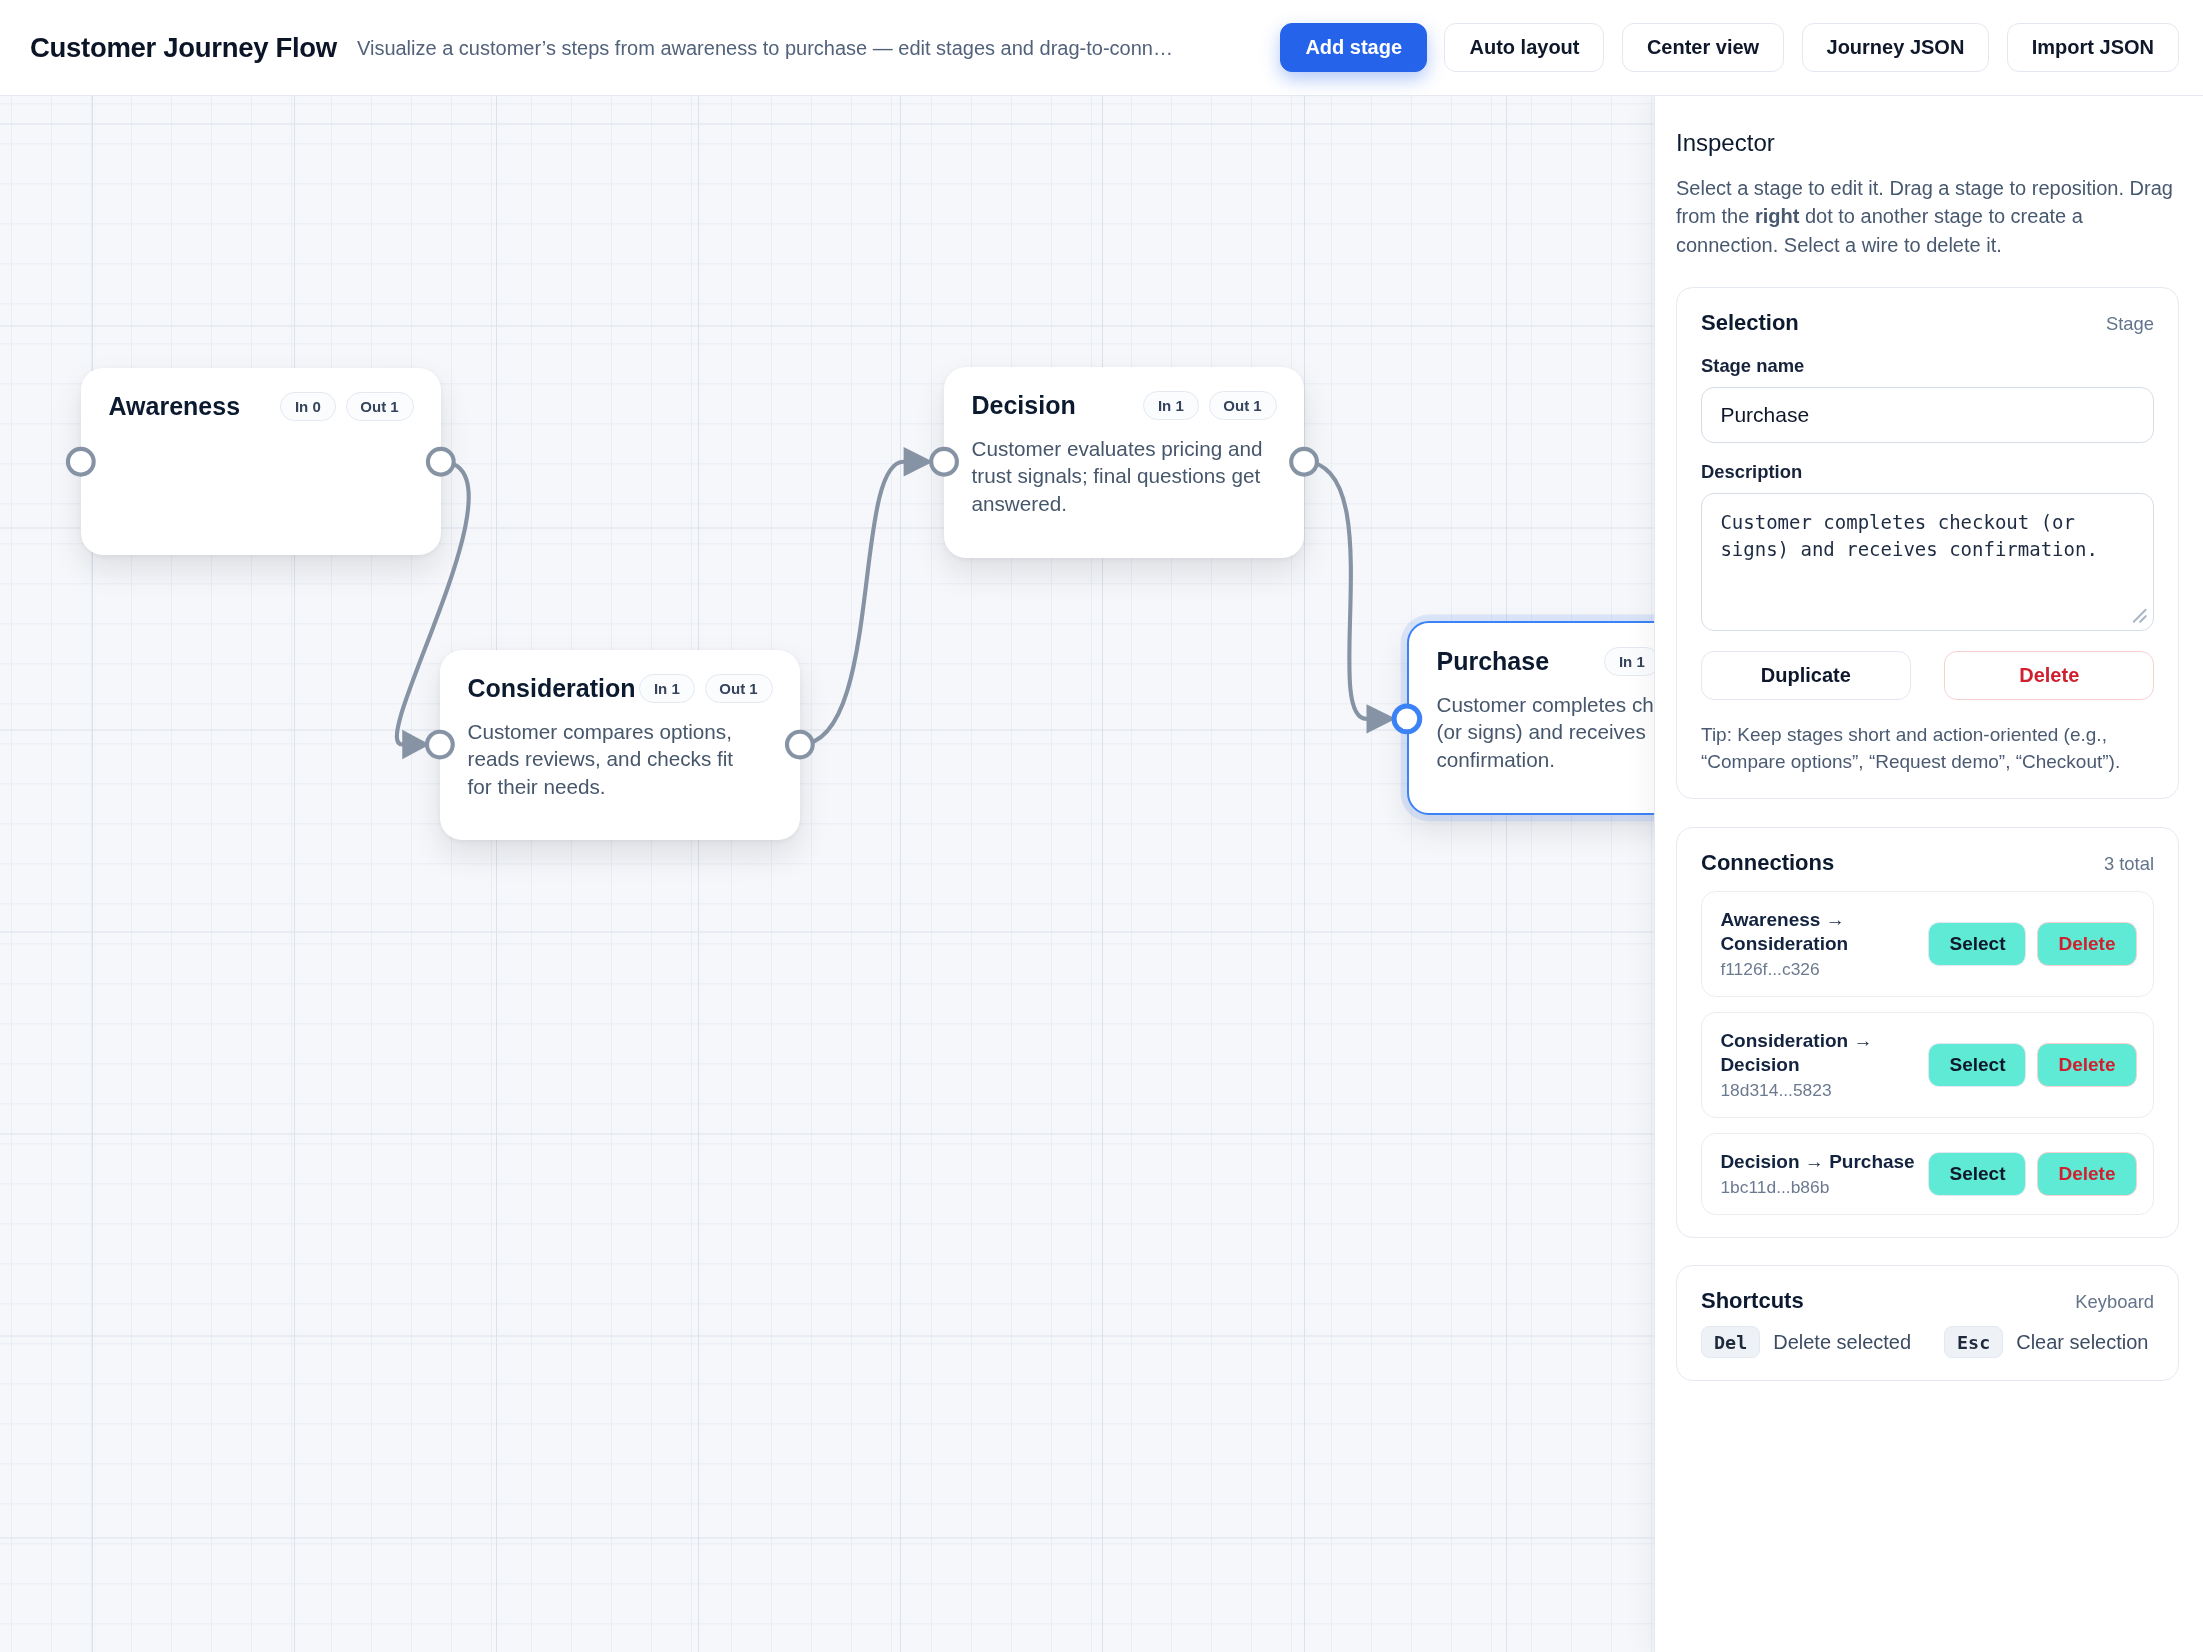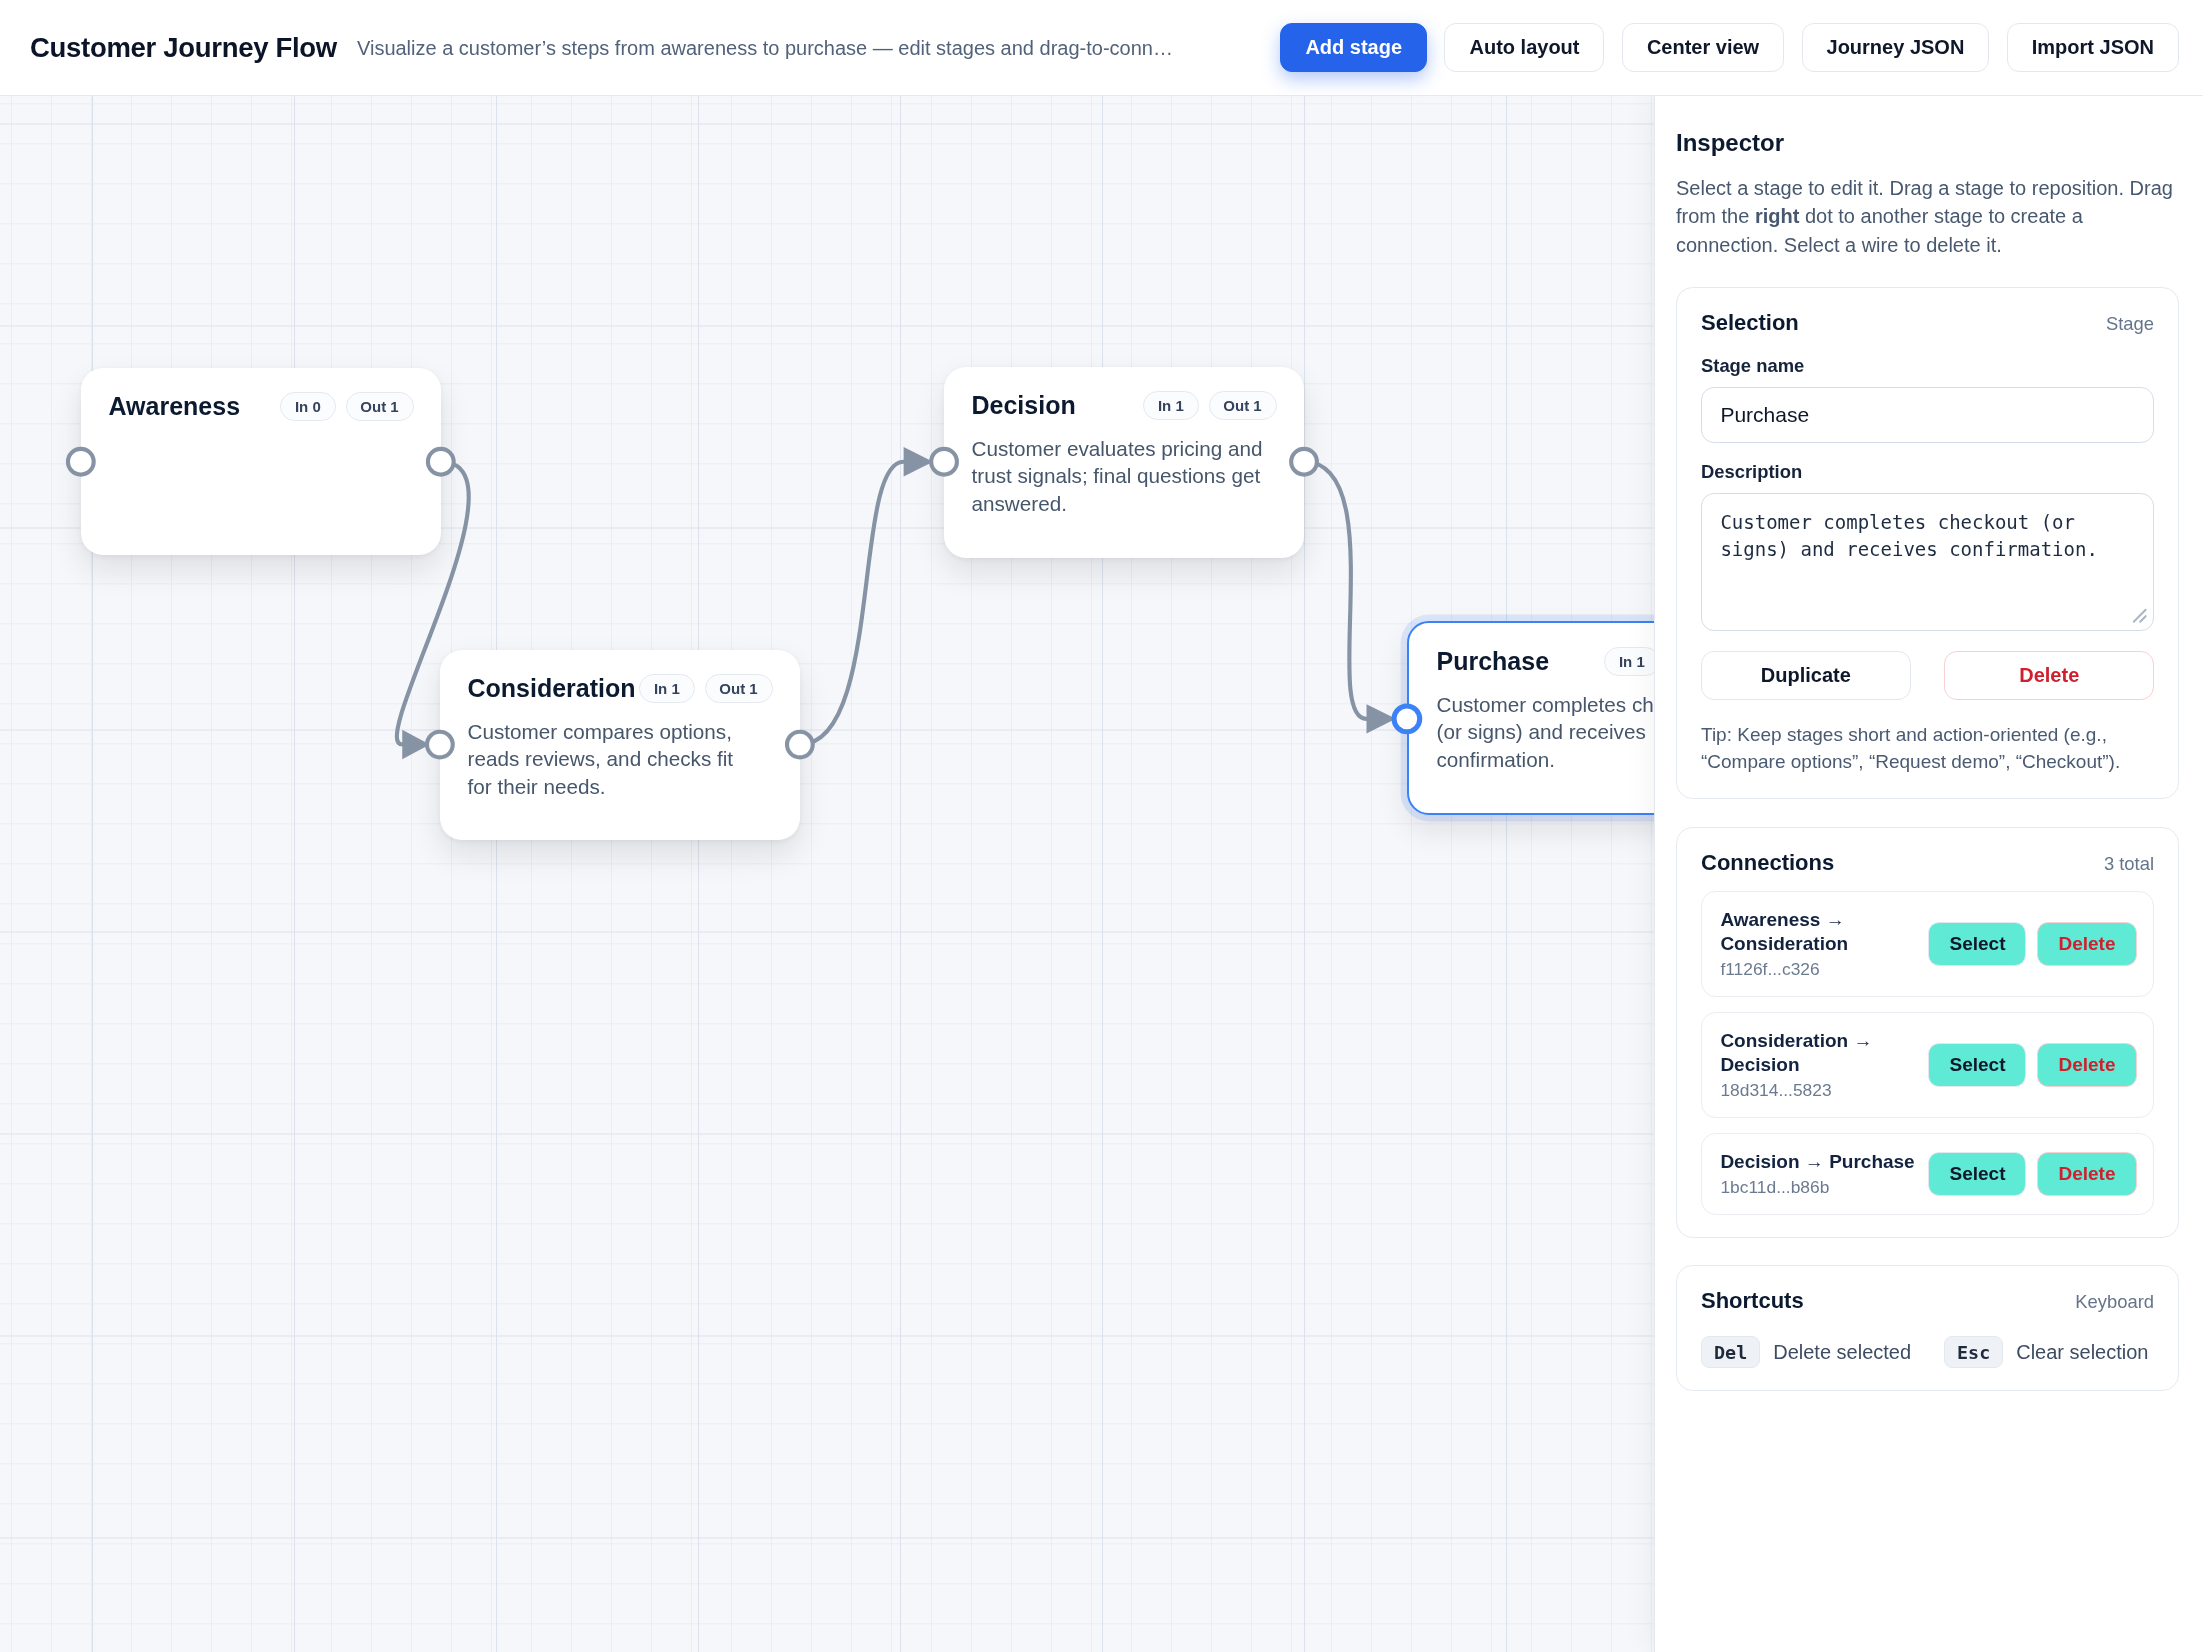--- a/index.html
+++ b/index.html
@@ -46,21 +46,21 @@
   .wires { position:absolute; inset:0; z-index:3; pointer-events:none; }
   .wire { fill:none; stroke:#8693a5; stroke-width:4.5; stroke-linecap:round; pointer-events:stroke; cursor:pointer; }
   .arrow { fill:#8693a5; }
   .port { fill:#ffffff; stroke:#8693a5; stroke-width:4.5; pointer-events:all; cursor:crosshair; }
   .port-selected { stroke:#3b82f6; stroke-width:5.5; }
 
   
   .inspector { position:absolute; top:96px; right:0; width:549px; height:1557px; background:#ffffff;
     border-left:1.8px solid #e3e8f0; box-shadow:-9.2px 0 24px rgba(15,23,42,.04);
     padding:33px 24px 33px 21px; z-index:10; overflow:hidden; }
-  .insp-title { font-size:24px; font-weight:bold; color:#0c1a30; }
+  .insp-title { font-size:24px; font-weight:normal; color:#0c1a30; }
   .insp-help { margin-top:16.5px; font-size:20px; line-height:1.44; color:#47586f; }
   .card { border:1.8px solid #e5e9f0; border-radius:16.5px; padding:22px 24px; margin-top:27.5px; background:#ffffff; }
   .card-head { display:flex; align-items:baseline; }
   .card-head h3 { font-size:22px; font-weight:bold; color:#0c1a30; }
   .card-head .muted { margin-left:auto; font-size:18.4px; color:#64748b; }
   .field-label { display:block; font-size:18.4px; font-weight:bold; color:#16233b; margin:18.4px 0 10px; }
   .text-input { width:100%; height:56px; border:1.8px solid #d6dde8; border-radius:13px; padding:0 18.4px;
     font-size:21px; color:#0f172a; font-family:"Liberation Sans",sans-serif; background:#fff; outline:none; }
   .ta-wrap { position:relative; }
   .textarea { width:100%; height:138px; border:1.8px solid #d6dde8; border-radius:13px; padding:14.7px 18.4px;
@@ -74,21 +74,21 @@
 
   .conn-item { border:1.8px solid #e9edf2; border-radius:14.7px; padding:15.6px 16.5px 15.6px 18.4px;
     margin-top:15.6px; display:flex; align-items:center; gap:11px; background:#fff; }
   .conn-info { flex:1; min-width:0; }
   .conn-label { font-size:19px; font-weight:bold; color:#13233f; line-height:1.25; max-width:211px; }
   .conn-id { font-size:17.4px; color:#6b7a90; margin-top:3.7px; }
   .btn-sm { border-radius:11px; font-size:19px; font-weight:bold; padding:10px 20px;
     background:#5eead4; border:1.8px solid #e3e8f0; color:#0f172a; cursor:pointer; white-space:nowrap; }
   .btn-sm.btn-danger { border-color:#f8d0d0; color:#d01f2e; }
 
-  .sc-row { display:flex; align-items:flex-end; margin-top:22px; padding-right:5.5px; }
+  .sc-row { display:flex; align-items:flex-end; margin-top:12px; padding-right:5.5px; }
   .sc-pair { display:flex; align-items:center; gap:13px; }
   .sc-pair + .sc-pair { margin-left:auto; }
   .kbd { background:#eef2f7; border:1.8px solid #e2e8f0; border-radius:8.3px; padding:4.6px 12px;
     font-family:"DejaVu Sans Mono", monospace; font-size:18.4px; font-weight:bold; color:#1f2a3d; }
   .sc-label { font-size:20px; color:#3c4c63; }
 </style>
 </head>
 <body>
 
 <header class="topbar">

